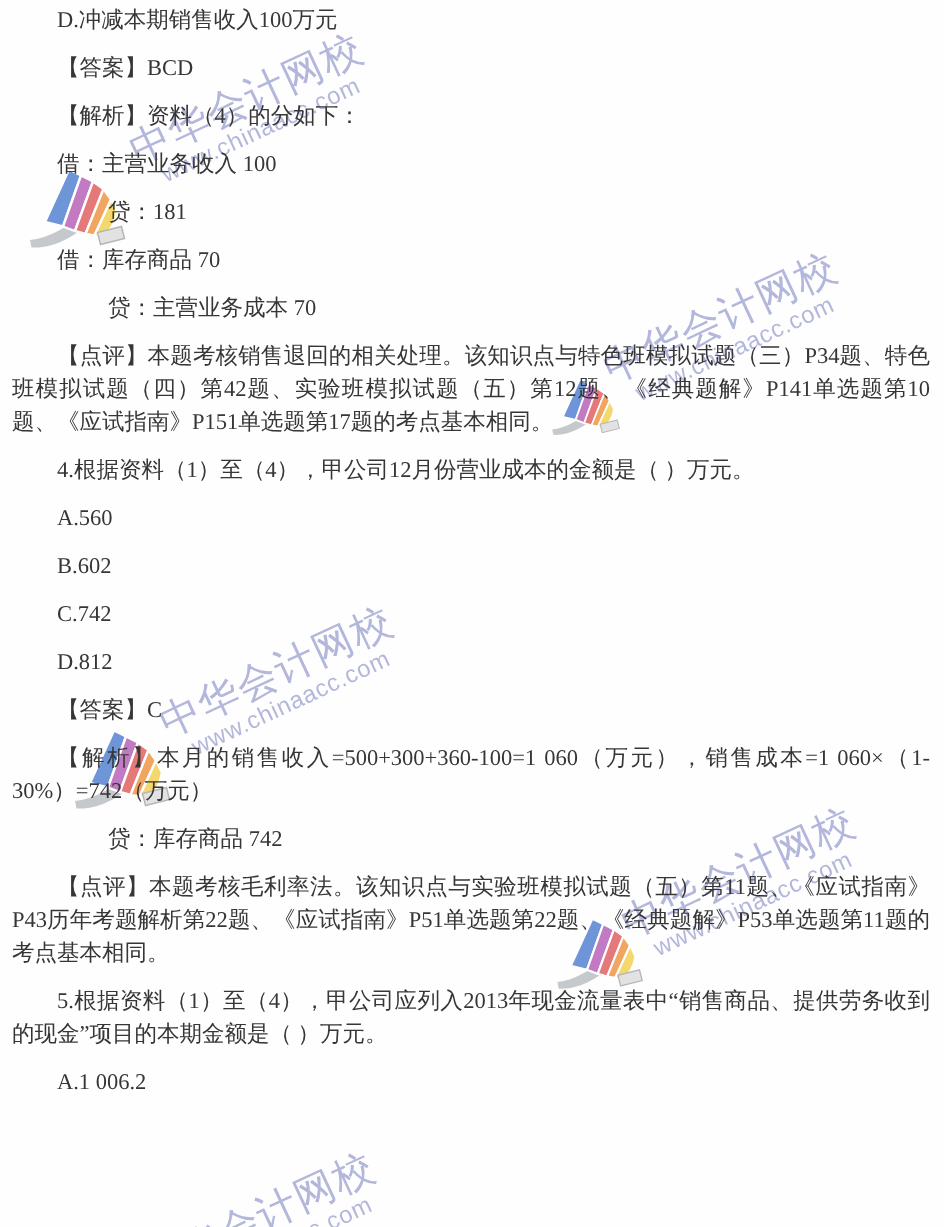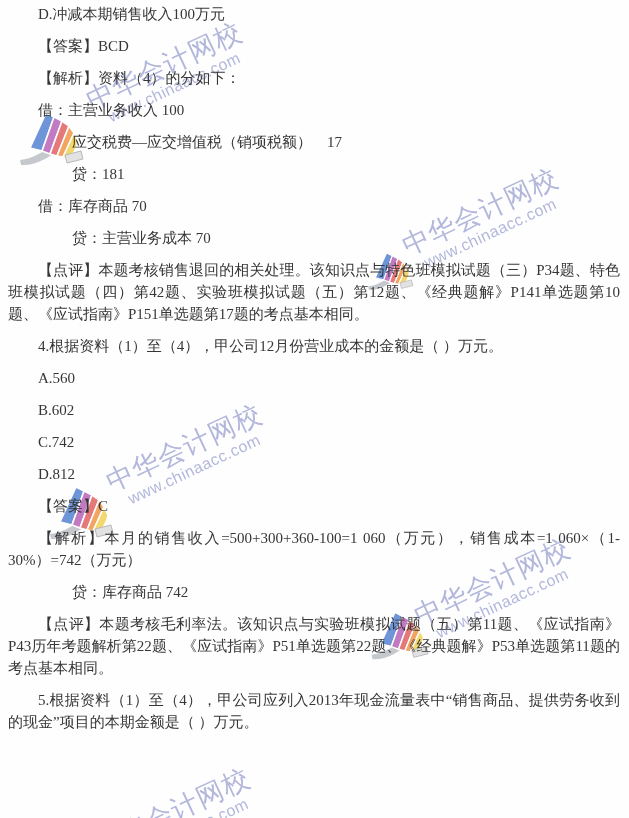--- a/index.html
+++ b/index.html
@@ -98,28 +98,28 @@
     <div class="wm-en">www.chinaacc.com</div>
   </div>
 
 </div>
 
 <div class="content">
   <p class="i1">D.冲减本期销售收入100万元</p>
   <p class="i1">【答案】BCD</p>
   <p class="i1">【解析】资料（4）的分如下：</p>
   <p class="i1">借：主营业务收入 100</p>
-  <p class="i2">应交税费—应交增值税（销项税额）　17</p>
   <p class="i2">贷：181</p>
   <p class="i1">借：库存商品 70</p>
   <p class="i2">贷：主营业务成本 70</p>
   <p class="i1">【点评】本题考核销售退回的相关处理。该知识点与特色班模拟试题（三）P34题、特色班模拟试题（四）第42题、实验班模拟试题（五）第12题、《经典题解》P141单选题第10题、《应试指南》P151单选题第17题的考点基本相同。</p>
   <p class="i1">4.根据资料（1）至（4），甲公司12月份营业成本的金额是（ ）万元。</p>
   <p class="i1">A.560</p>
   <p class="i1">B.602</p>
   <p class="i1">C.742</p>
   <p class="i1">D.812</p>
   <p class="i1">【答案】C</p>
   <p class="i1">【解析】本月的销售收入=500+300+360-100=1 060（万元），销售成本=1 060×（1-30%）=742（万元）</p>
   <p class="i2">贷：库存商品 742</p>
   <p class="i1">【点评】本题考核毛利率法。该知识点与实验班模拟试题（五）第11题、《应试指南》P43历年考题解析第22题、《应试指南》P51单选题第22题、《经典题解》P53单选题第11题的考点基本相同。</p>
   <p class="i1">5.根据资料（1）至（4），甲公司应列入2013年现金流量表中“销售商品、提供劳务收到的现金”项目的本期金额是（ ）万元。</p>
+  <p class="i1">A.1 006.2</p>
 </div>
 
 </body></html>

